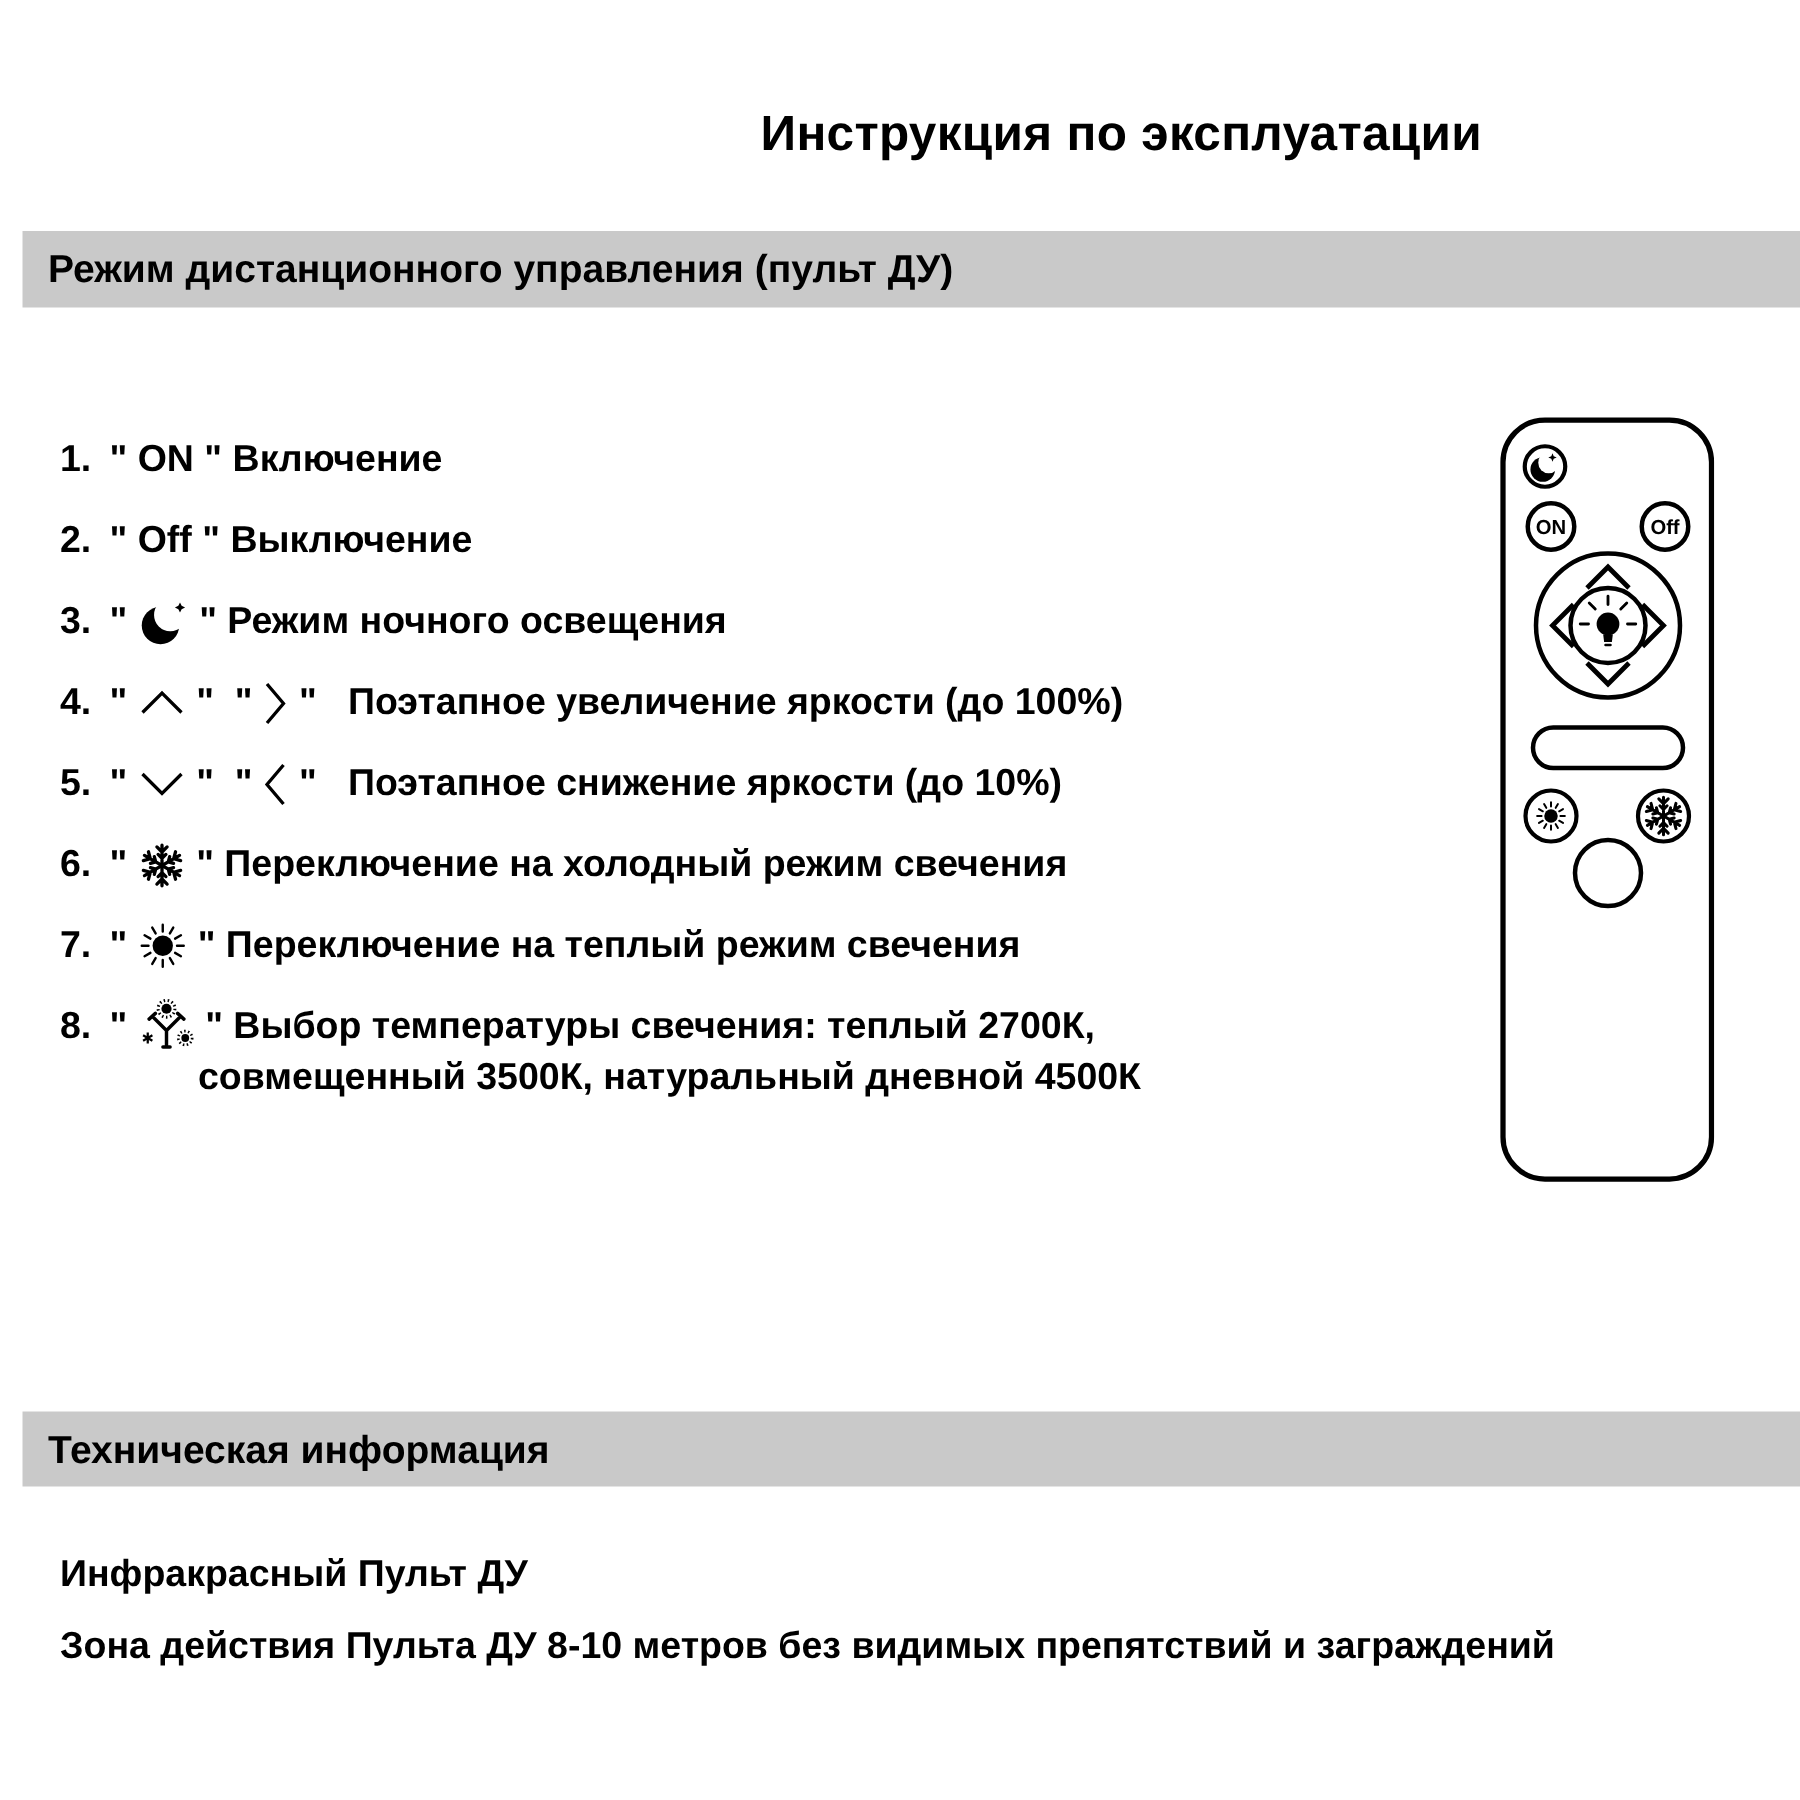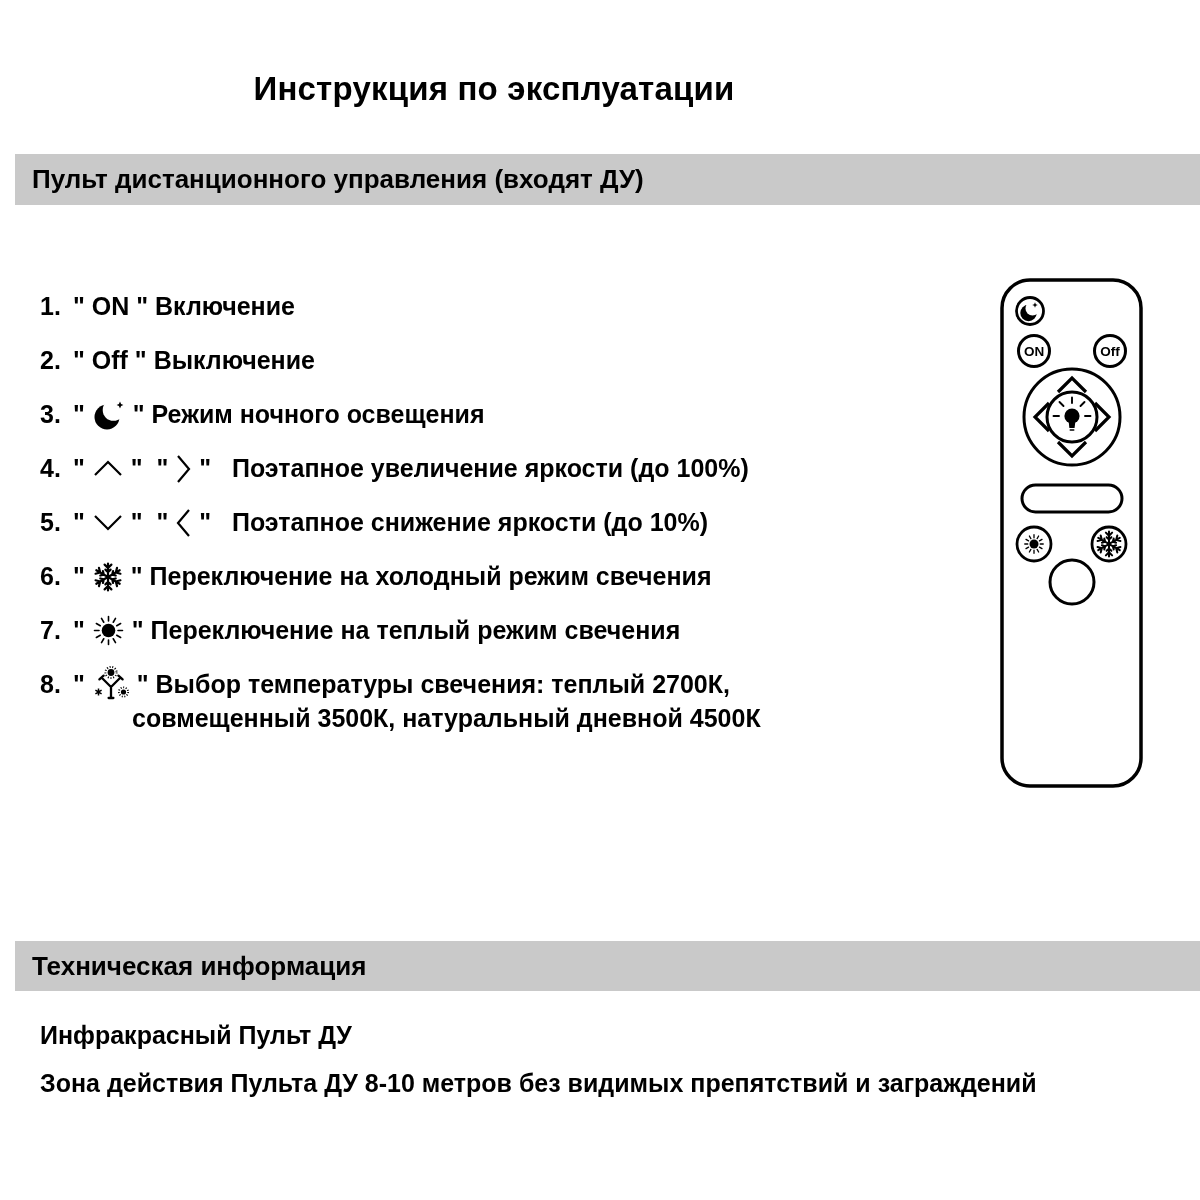--- a/index.html
+++ b/index.html
@@ -3,51 +3,51 @@
 <meta charset="utf-8">
 <style>
   html,body { margin:0; padding:0; }
   body {
     width:1200px; height:1200px; position:relative; overflow:hidden;
     background:#ffffff; color:#000;
     font-family:"Liberation Sans", sans-serif; font-weight:bold;
   }
   .page-title {
     position:absolute; top:70px; left:0; width:988px;
-    text-align:center; font-size:33px; letter-spacing:0.2px;
+    text-align:right; font-size:33px; letter-spacing:0.2px;
   }
   .band {
     position:absolute; left:15px; width:1185px; background:#c9c9c9;
     display:flex; align-items:center; box-sizing:border-box;
     padding-left:17px; font-size:26px;
   }
   .band-remote { top:154px; height:51px; }
   .band-tech  { top:941px; height:50px; }
   .items {
     position:absolute; left:40px; top:290px; width:940px;
   }
   .list-item { margin-bottom:21px; }
   .item-main { display:flex; align-items:center; height:33px; font-size:25px; }
   .item-num  { width:33px; flex:none; }
   .seg-text  { white-space:pre; }
   .seg-icon  { display:inline-flex; align-items:center; justify-content:center; }
   .seg-icon svg { display:block; }
   .cont-line { margin-left:92px; font-size:25px; line-height:30px; margin-top:2px; }
   .tech-lines { position:absolute; left:40px; top:1019px; font-size:25px; }
-  .tech-line { height:32px; display:flex; align-items:center; margin-bottom:16px; }
+  .tech-line { height:32px; display:flex; align-items:center; margin-bottom:16px;margin-top:14px; }
   .remote-graphic { position:absolute; left:1000px; top:278px; }
   .remote-graphic text { font-family:"Liberation Sans", sans-serif; font-weight:bold; }
 </style>
 </head>
 <body>
 
 <div class="page-title">Инструкция по эксплуатации</div>
 
 <div class="band band-remote">
-  <span>Пульт дистанционного управления (входят ДУ)</span>
+  <span>Режим дистанционного управления (пульт ДУ)</span>
 </div>
 
 <div class="items" id="remote-items">
     <div class="list-item">
       <div class="item-main">
         <span class="item-num">1.</span>
         <span class="seg-text">" ON " Включение</span>
       </div>
     </div>
     <div class="list-item">

